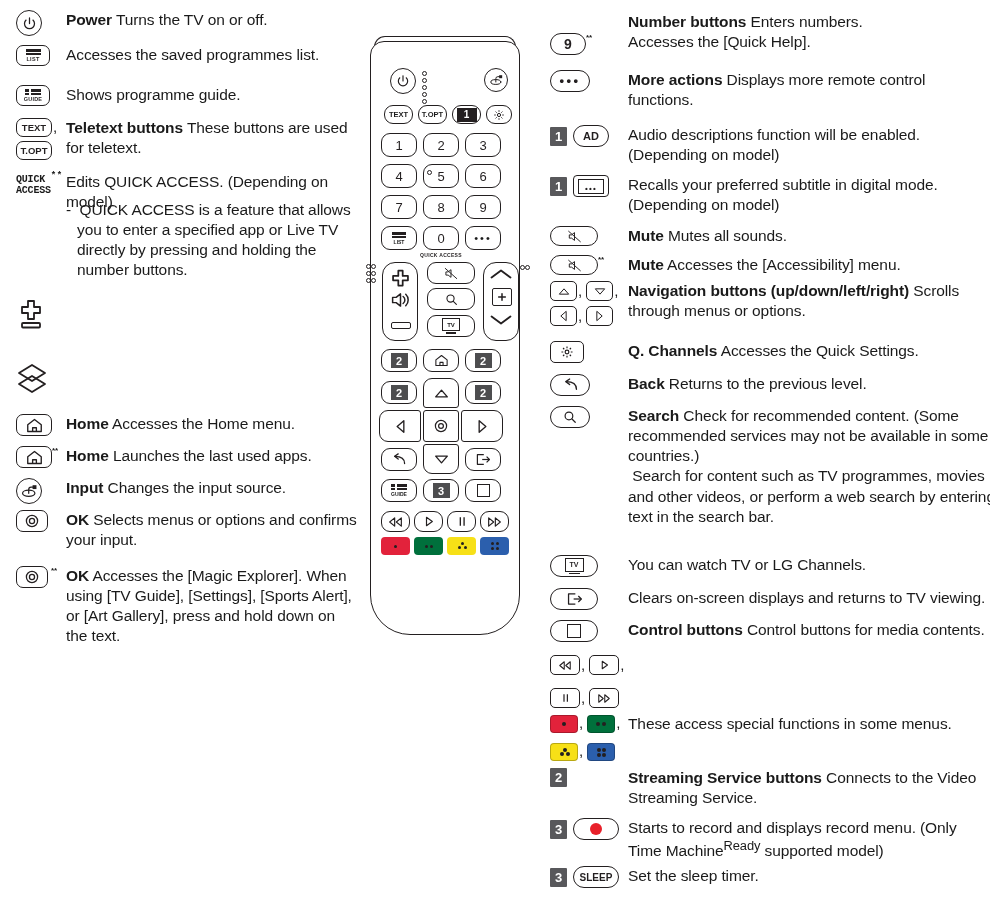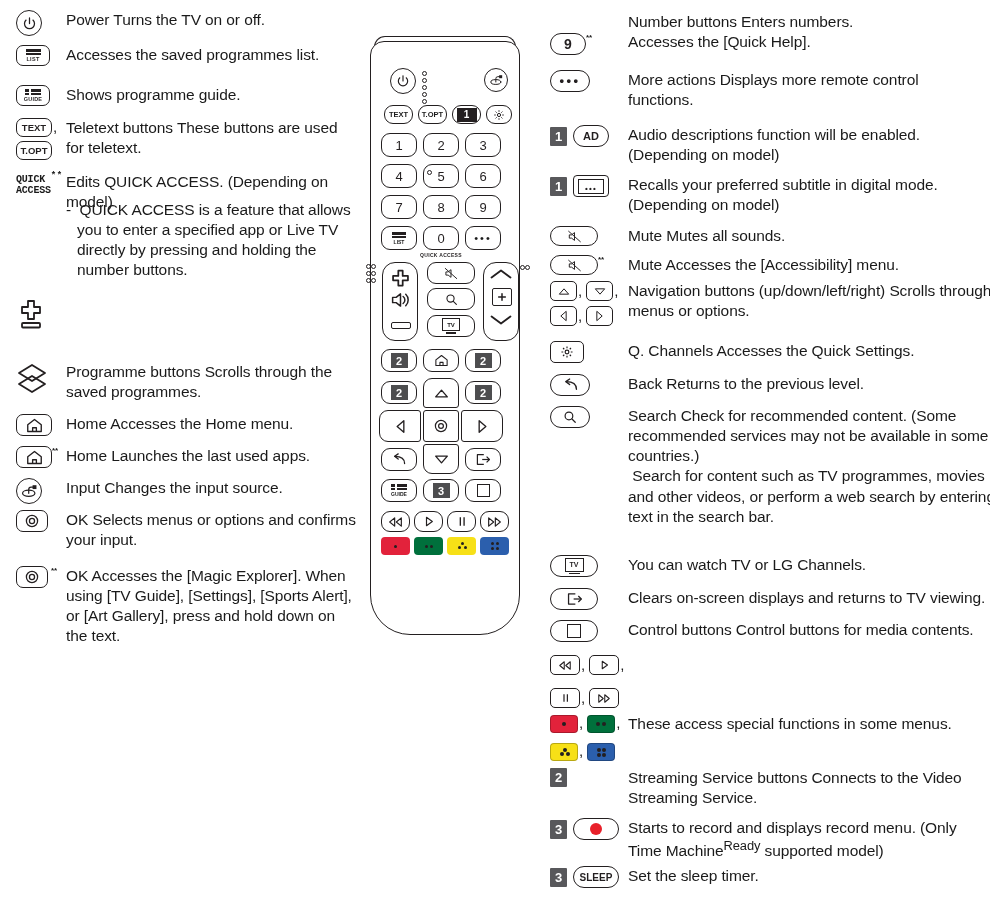--- a/index.html
+++ b/index.html
@@ -14,21 +14,21 @@
   .page{position:relative;width:990px;height:900px;}
 
   
   .col{position:absolute;top:0;}
   .col-left{left:0;width:368px;}
   .col-right{left:540px;width:450px;}
 
   .row{display:flex;align-items:flex-start;}
   .icon-cell{flex:0 0 auto;display:flex;align-items:flex-start;}
   .txt{font-size:15.5px;line-height:1.30;letter-spacing:-0.1px;}
-  .txt b{font-weight:normal;}
+  .txt b{font-weight:bold;}
 
   
   .key{
     box-sizing:border-box;
     border:1.6px solid #231f20;
     border-radius:7px;
     display:flex;align-items:center;justify-content:center;
     background:#fff;
     font-weight:bold;
     color:#231f20;
@@ -162,21 +162,20 @@
       </div>
     </div>
 
     <div class="row" style="position:absolute;left:16px;top:362px;width:350px;">
       <div class="icon-cell" style="width:50px;">
         <svg width="32" height="34" viewBox="0 0 32 34">
           <path d="M16 3 L29 11 L16 19 L3 11 Z" fill="none" stroke="#231f20" stroke-width="1.8" stroke-linejoin="round"></path>
           <path d="M16 14 L29 22 L16 30 L3 22 Z" fill="none" stroke="#231f20" stroke-width="1.8" stroke-linejoin="round"></path>
         </svg>
       </div>
-      <div class="txt" style="width:300px;"><b>Programme buttons</b>  Scrolls through the saved programmes.</div>
     </div>
 
     <div class="row" style="position:absolute;left:16px;top:414px;width:350px;">
       <div class="icon-cell" style="width:50px;">
         <div class="key" style="width:36px;height:22px;">
           <svg width="19" height="15" viewBox="0 0 24 20" fill="none" stroke="#231f20" stroke-width="1.8" stroke-linejoin="round">
             <path d="M3 9 L12 2 L21 9 V18 H3 Z"></path>
               <path d="M9.5 18 v-5 h5 v5"></path>
           </svg>
         </div>

